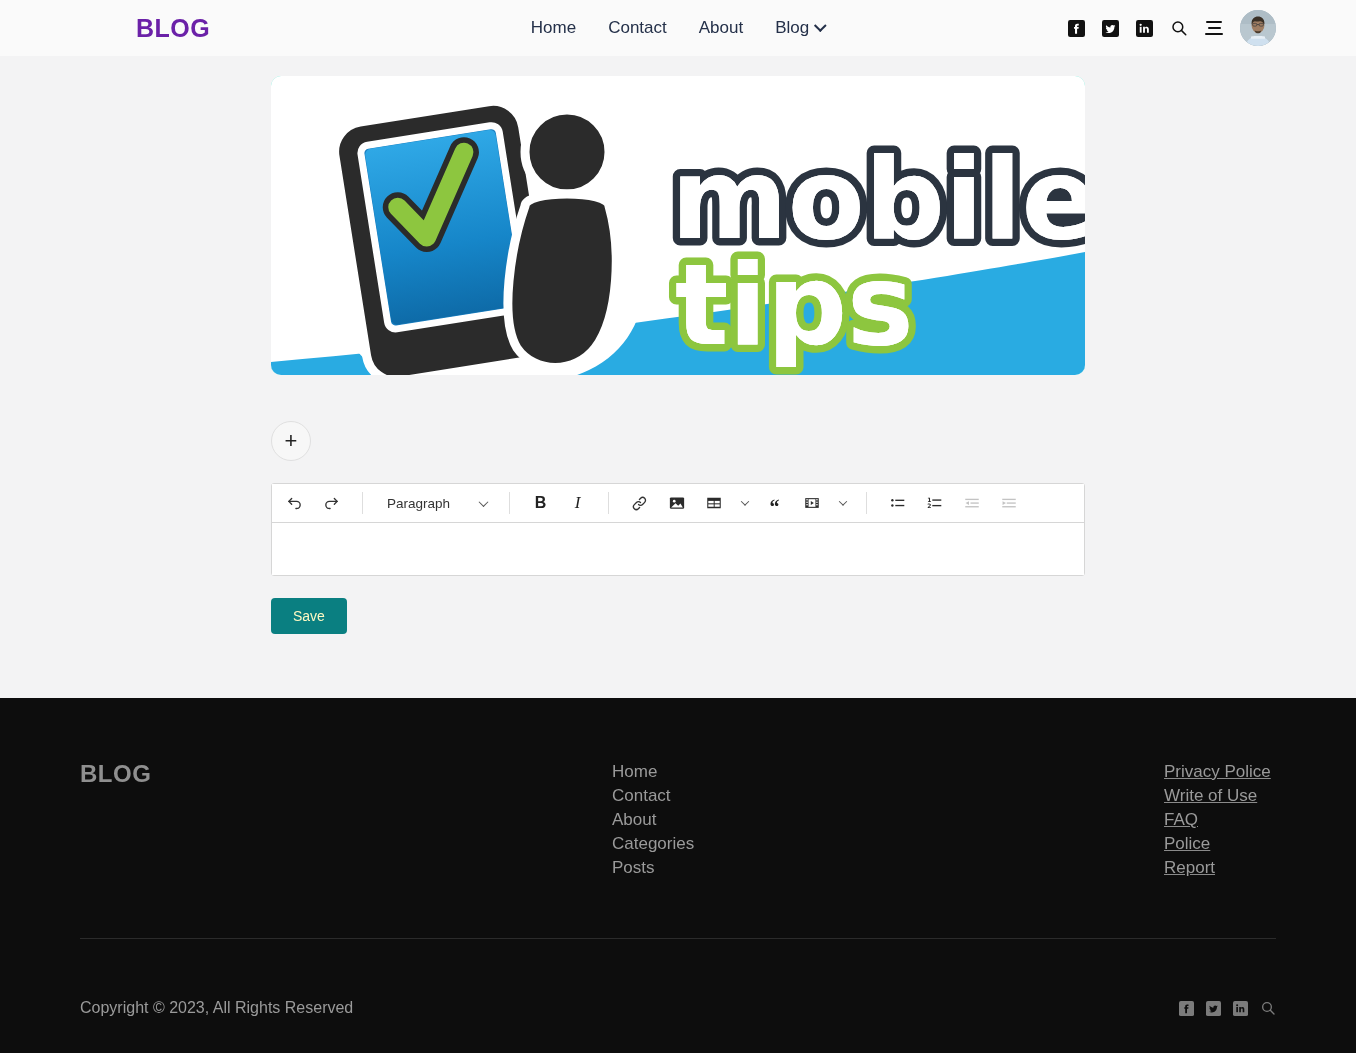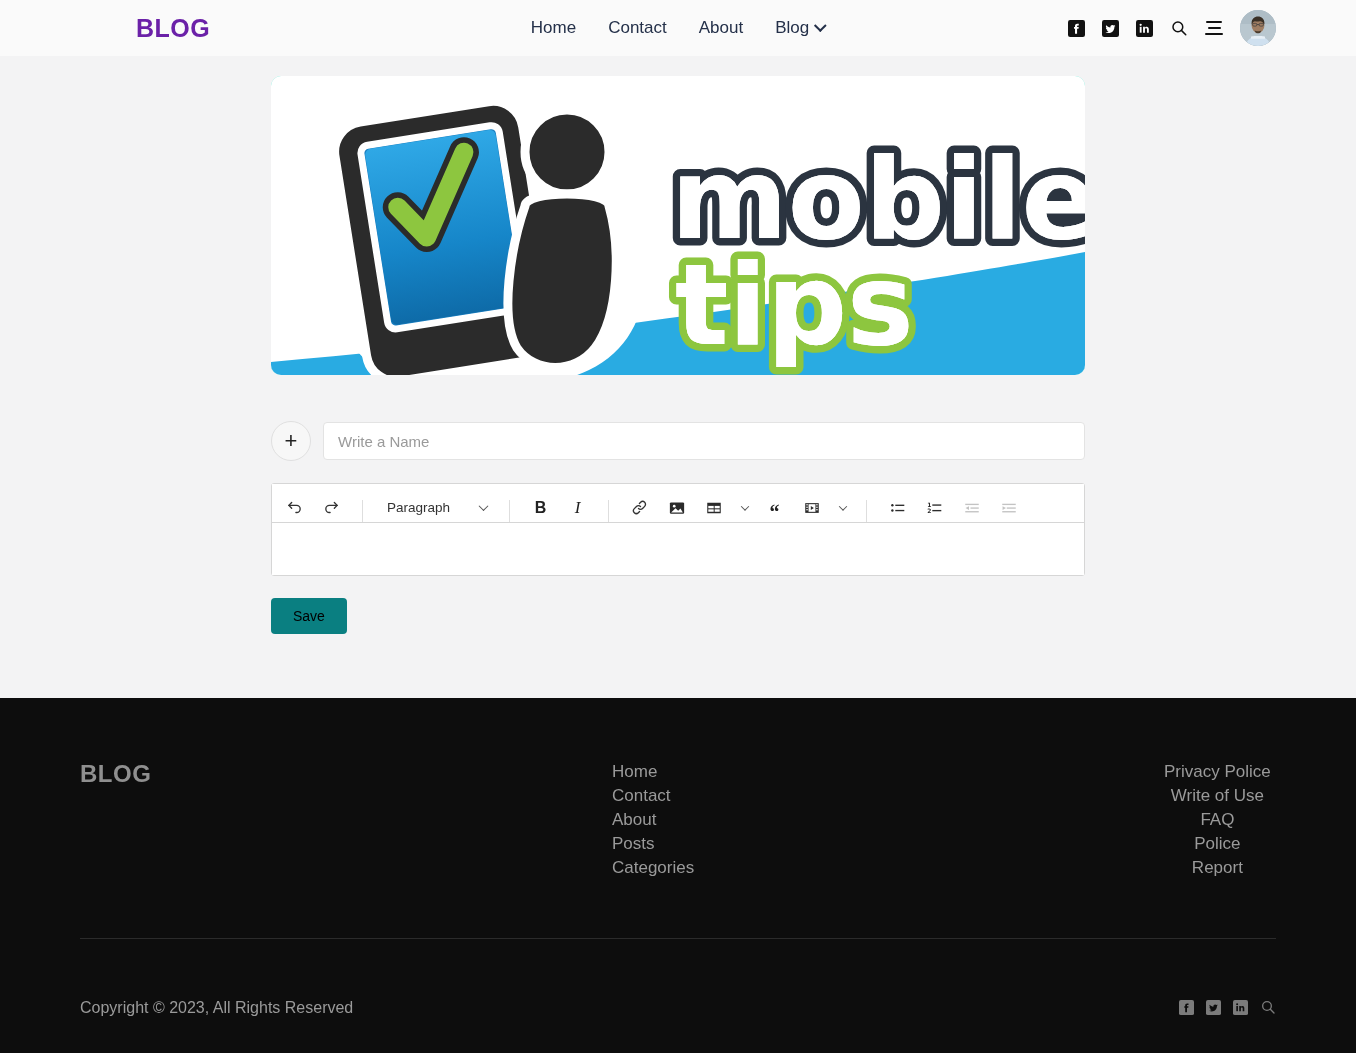--- a/index.html
+++ b/index.html
@@ -103,21 +103,21 @@
 
   .editor {
     margin-top: 22px;
     border: 1px solid #d6d6d6;
     border-radius: 3px;
     background: #fff;
   }
   .toolbar {
     height: 39px;
     display: flex;
-    align-items: flex-end;
+    align-items: center;
     gap: 8px;
     padding: 0 8px;
     border-bottom: 1px solid #d6d6d6;
     background: #fff;
   }
   .tb-btn {
     width: 29px; height: 29px;
     display: flex; align-items: center; justify-content: center;
     cursor: pointer; border: 0; background: none; color: #222;
     font-size: 15px; border-radius: 3px;
@@ -133,21 +133,21 @@
     width: 7px; height: 7px;
     border-right: 1.6px solid #555; border-bottom: 1.6px solid #555;
     transform: rotate(45deg) translate(-1px,-1px);
   }
   .tb-chev.sm { width: 6px; height: 6px; margin-left: 2px; }
   .editor-body { height: 52px; background: #fff; }
 
   .save-btn {
     margin-top: 22px;
     background: #0a7f81;
-    color: #000000;
+    color: #fef9c3;
     border: 0; border-radius: 4px;
     padding: 10px 22px;
     font-size: 14px; cursor: pointer;
     font-family: "Liberation Sans", sans-serif;
   }
 
   
   .site-footer {
     background: #0d0d0d;
     height: 355px;
@@ -158,32 +158,32 @@
     display: flex;
     padding-top: 62px;
   }
   .footer-brand {
     font-size: 24px; font-weight: bold;
     color: #8f8f8f; letter-spacing: 0.5px;
     width: 532px;
   }
   .footer-col { display: flex; flex-direction: column; }
   .footer-col.mid { width: 552px; }
-  .footer-col.right { text-align: center; }
+  .footer-col.right { text-align: left; text-decoration: underline; }
   .footer-link {
     font-size: 17px; color: #9a9a9a;
     text-decoration: none; line-height: 24px;
     cursor: pointer;
   }
   .footer-rule {
     border-top: 1px solid #2b2b2b;
     margin-top: 58px;
   }
   .footer-bottom {
-    display: flex; align-items: flex-start;
+    display: flex; align-items: center;
     padding-top: 60px;
     gap: 23px;
   }
   .copyright { font-size: 16px; color: #9a9a9a; }
   .footer-social { margin-left: auto; display: flex; align-items: center; gap: 12px; }
   .fs-icon { width: 15px; height: 15px; display: block; }
 </style>
 </head>
 <body>
 
@@ -306,21 +306,20 @@
         <g>
           <text x="404" y="268" font-family="DejaVu Sans, sans-serif" font-size="112" font-weight="bold" fill="#ffffff" stroke="#8dc63f" stroke-width="15" stroke-linejoin="round" paint-order="stroke">tips</text>
           <text x="404" y="268" font-family="DejaVu Sans, sans-serif" font-size="112" font-weight="bold" fill="#ffffff">tips</text>
         </g>
       </svg>
     </div>
 
     
     <div class="name-row">
       <button class="plus-btn">+</button>
-      <input class="name-input" type="text" placeholder="Write a Name" style="">
     </div>
 
     
     <div class="editor">
       <div class="toolbar">
 
         <span class="tb-btn">
           <svg width="17" height="17" viewBox="0 0 24 24" fill="none" stroke="#333" stroke-width="1.9" stroke-linecap="round" stroke-linejoin="round">
             <path d="M4 9h11a5 5 0 0 1 0 10h-1"></path>
               <polyline points="8 5 4 9 8 13"></polyline>
@@ -433,22 +432,22 @@
 </main>
 
 <footer class="site-footer">
   <div class="footer-cols">
     <div class="footer-brand">BLOG</div>
 
     <div class="footer-col mid">
       <a class="footer-link">Home</a>
       <a class="footer-link">Contact</a>
       <a class="footer-link">About</a>
+      <a class="footer-link">Categories</a>
       <a class="footer-link">Posts</a>
-      <a class="footer-link">Categories</a>
     </div>
 
     <div class="footer-col right">
       <a class="footer-link">Privacy Police</a>
       <a class="footer-link">Write of Use</a>
       <a class="footer-link">FAQ</a>
       <a class="footer-link">Police</a>
       <a class="footer-link">Report</a>
     </div>
   </div>

